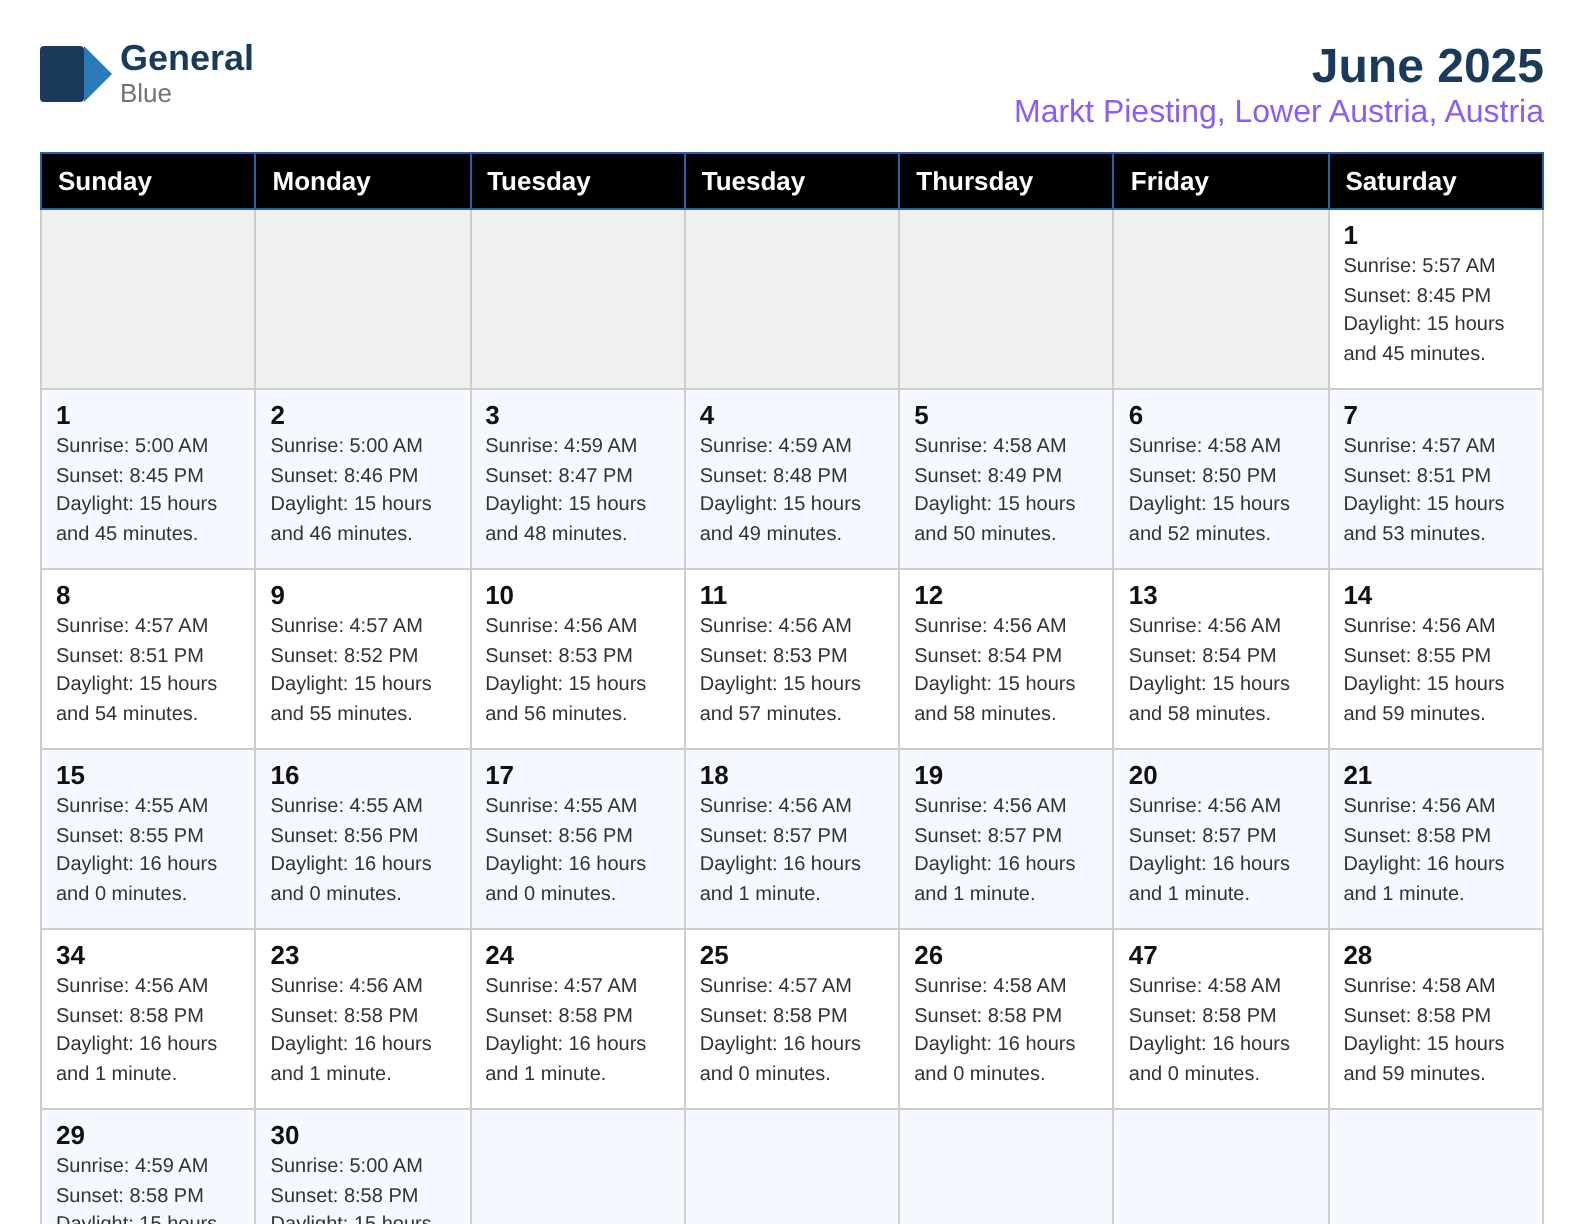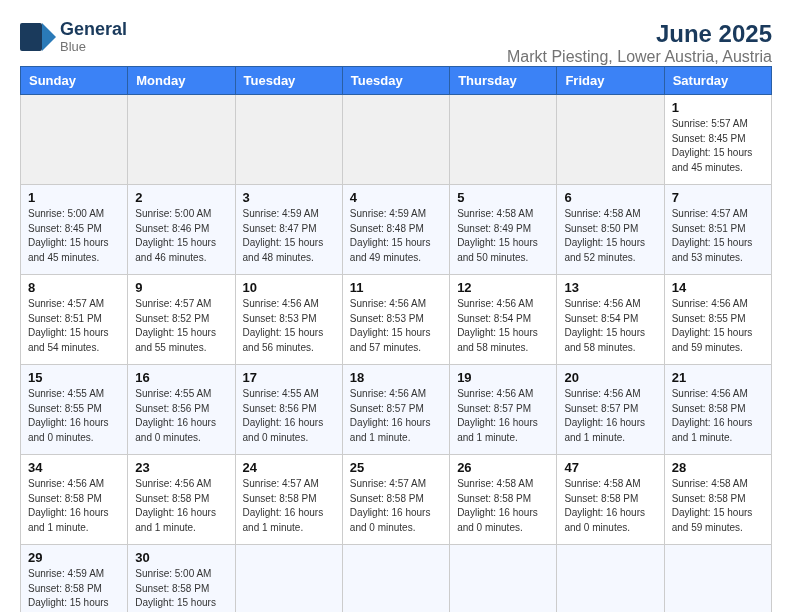--- a/index.html
+++ b/index.html
@@ -7,20 +7,21 @@
       font-family: Arial, sans-serif;
       background: #fff;
       width: 792px;
       min-height: 612px;
       padding: 20px;
     }
     .header-area {
       display: flex;
       justify-content: space-between;
       align-items: flex-start;
+      margin-bottom: 10px;
       gap: 36px;
     }
     .logo {
       display: flex;
       flex-direction: column;
       align-items: flex-start;
     }
     .logo-row {
       display: flex;
       align-items: center;
@@ -29,30 +30,30 @@
     .title-area {
       text-align: right;
     }
     .month-title {
       font-size: 24px;
       font-weight: bold;
       color: #1a3a5c;
     }
     .location-title {
       font-size: 16px;
-      color: #737373;
+      color: #8b5cf6;
       font-weight: normal;
     }
     table {
       width: 100%;
       border-collapse: collapse;
       table-layout: fixed;
     }
     th {
-      background-color: #3b82f6;
+      background-color: #000000;
       color: #fff;
       font-size: 13px;
       font-weight: bold;
       padding: 6px 8px;
       text-align: left;
       border: 1px solid #2a5fa5;
     }
     td {
       border: 1px solid #ccc;
       vertical-align: top;

